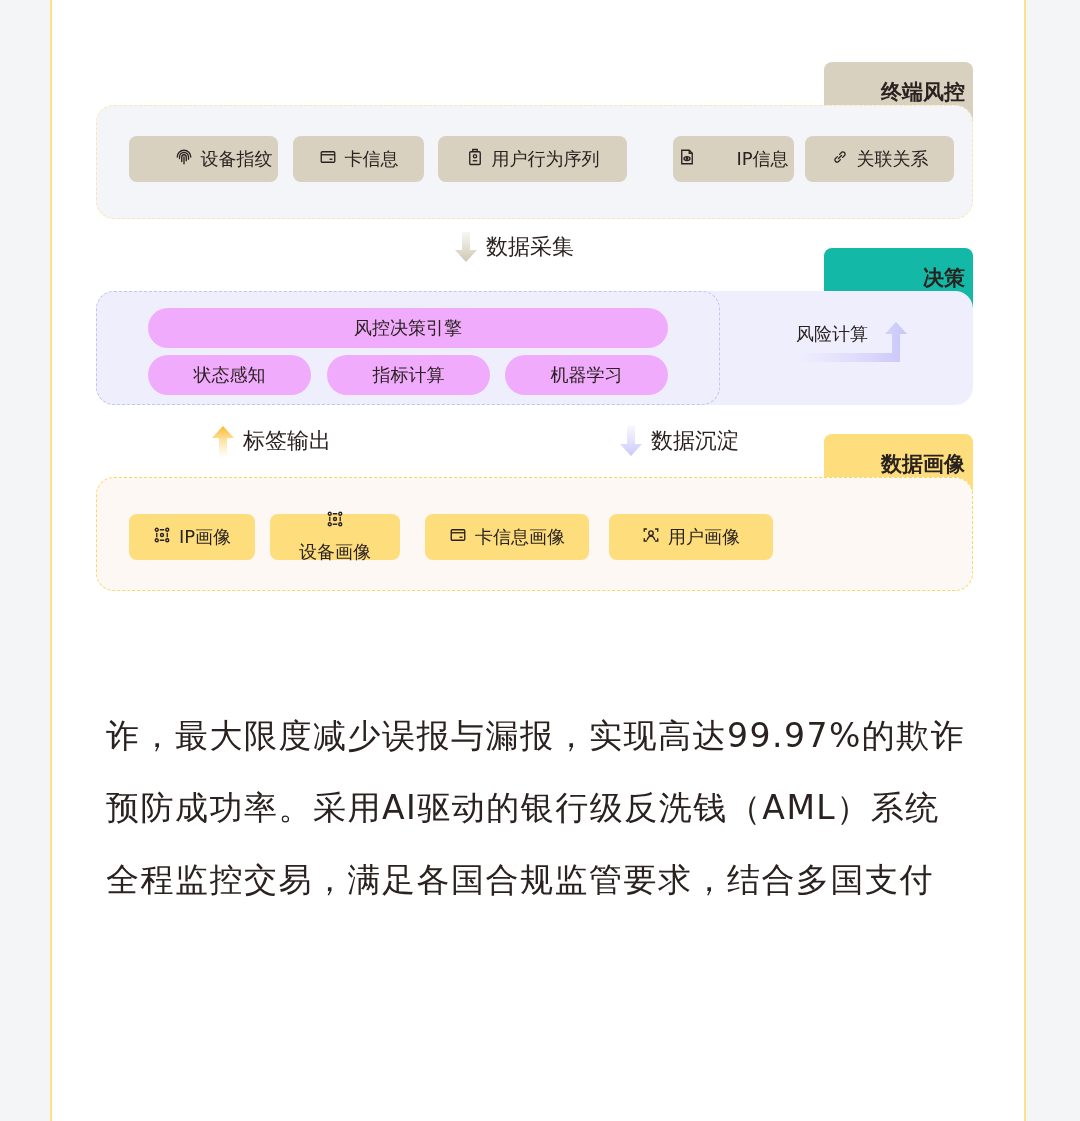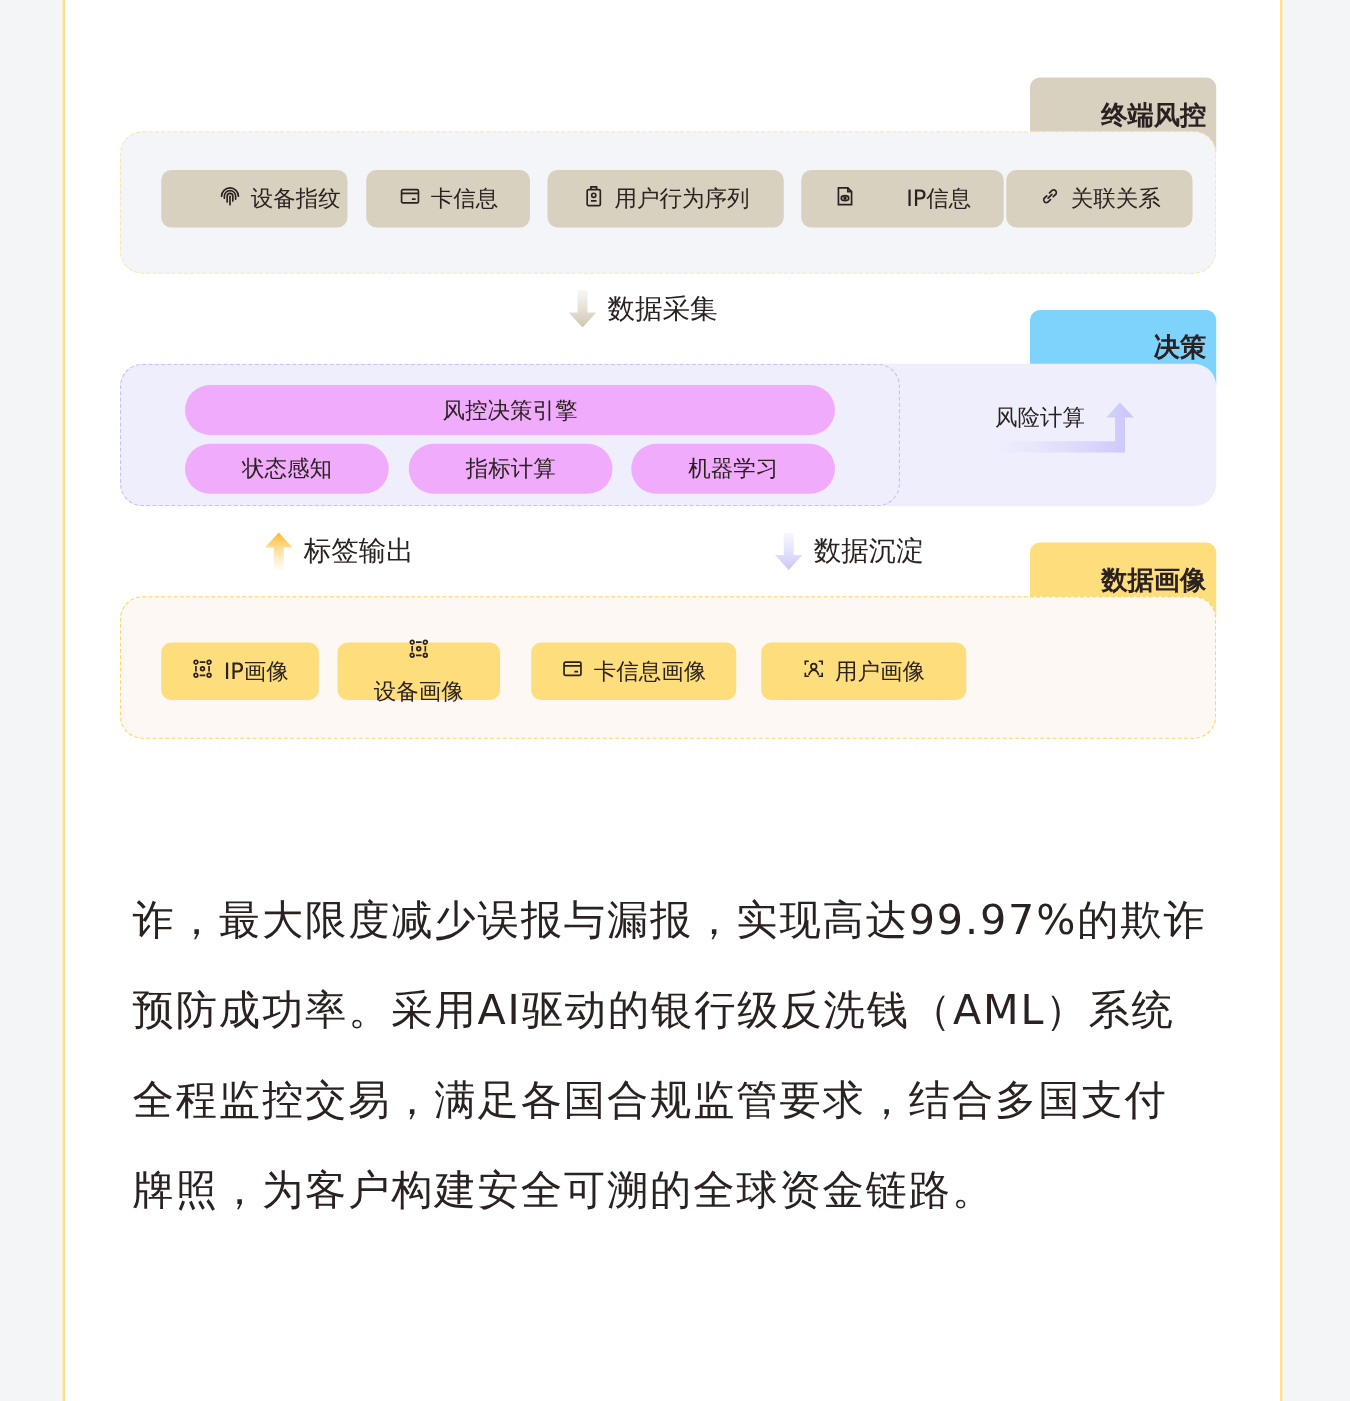--- a/index.html
+++ b/index.html
@@ -17,21 +17,21 @@
   .abs { position:absolute; }
 
   
   .tab {
     position:absolute; border-radius:8px 8px 0 0;
     font-weight:bold; font-size:21px; color:#2a2220;
     display:flex; align-items:center; justify-content:flex-end;
     padding-right:8px; box-sizing:border-box;
   }
   .tab-terminal { left:824px; top:62px; width:149px; height:60px; background:#d9d1bf; }
-  .tab-decision { left:824px; top:248px; width:149px; height:60px; background:#7dd3fc; }
+  .tab-decision { left:824px; top:248px; width:149px; height:60px; background:#14b8a6; }
   .tab-profile  { left:824px; top:434px; width:149px; height:60px; background:#fddd7c; }
 
   
   .panel { position:absolute; border-radius:18px; box-sizing:border-box; }
   .panel-terminal { left:96px; top:105px; width:877px; height:114px; background:#f4f5f8; border:1px dashed #fbe6b0; }
   .panel-decision { left:96px; top:291px; width:877px; height:114px; background:#eeeefd; }
   .panel-decision-inner { left:96px; top:291px; width:624px; height:114px; border:1px dashed #c4c4f3; border-radius:18px; }
   .panel-profile { left:96px; top:477px; width:877px; height:114px; background:#fdf8f3; border:1px dashed #fbd864; }
 
   
@@ -98,21 +98,21 @@
   <span>
     <svg viewBox="0 0 24 24" fill="none" stroke="#2a2220" stroke-width="1.8">
         <rect x="5" y="5" width="14" height="17" rx="1.5"></rect>
         <path d="M9 5V2h6v3"></path>
         <circle cx="12" cy="11" r="2.2"></circle>
         <path d="M9 17h6"></path>
       </svg>
   </span>
   <span>用户行为序列</span>
 </div>
-<div class="chip chip-terminal" style="left:641px;width:162px;gap:40px;">
+<div class="chip chip-terminal" style="left:673px;width:121px;gap:40px;">
   <span>
     <svg viewBox="0 0 24 24" fill="none" stroke="#2a2220" stroke-width="1.8">
         <path d="M5 3h10l4 4v14H5z"></path>
         <path d="M15 3v4h4"></path>
         <ellipse cx="12" cy="14" rx="4" ry="2.6"></ellipse>
         <circle cx="12" cy="14" r="1" fill="#2a2220"></circle>
       </svg>
   </span>
   <span>IP信息</span>
 </div>
@@ -255,14 +255,13 @@
         <path d="M7 18c1-3 3-4.5 5-4.5s4 1.5 5 4.5"></path>
       </svg>
   </span>
   <span>用户画像</span>
 </div>
 
 <div class="para">
   <span>诈，最大限度减少误报与漏报，实现高达99.97%的欺诈</span>
   <span>预防成功率。采用AI驱动的银行级反洗钱（AML）系统</span>
   <span>全程监控交易，满足各国合规监管要求，结合多国支付</span>
-  <span>牌照，为客户构建安全可溯的全球资金链路。</span>
 </div>
 
 </body></html>

